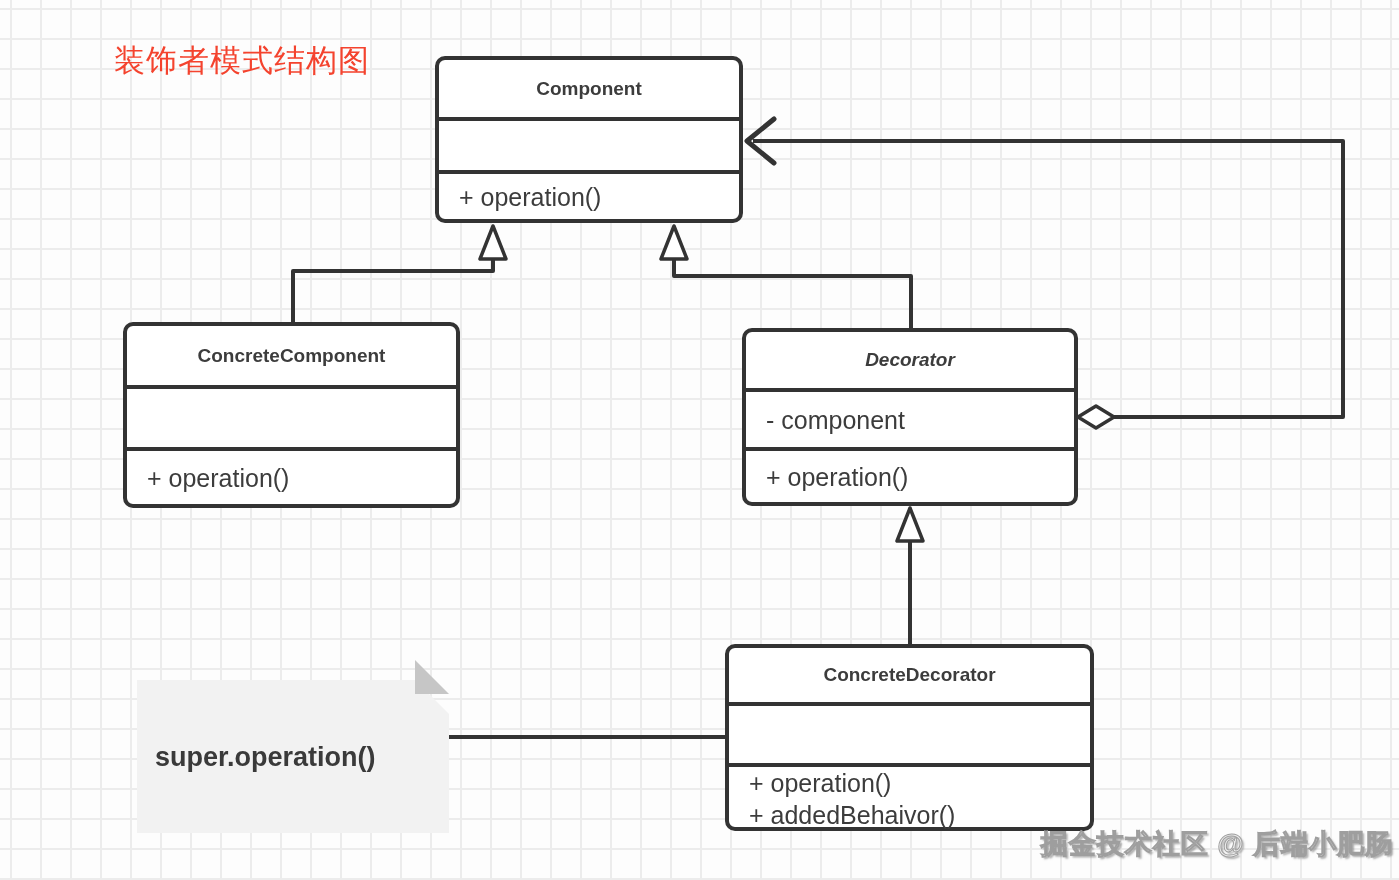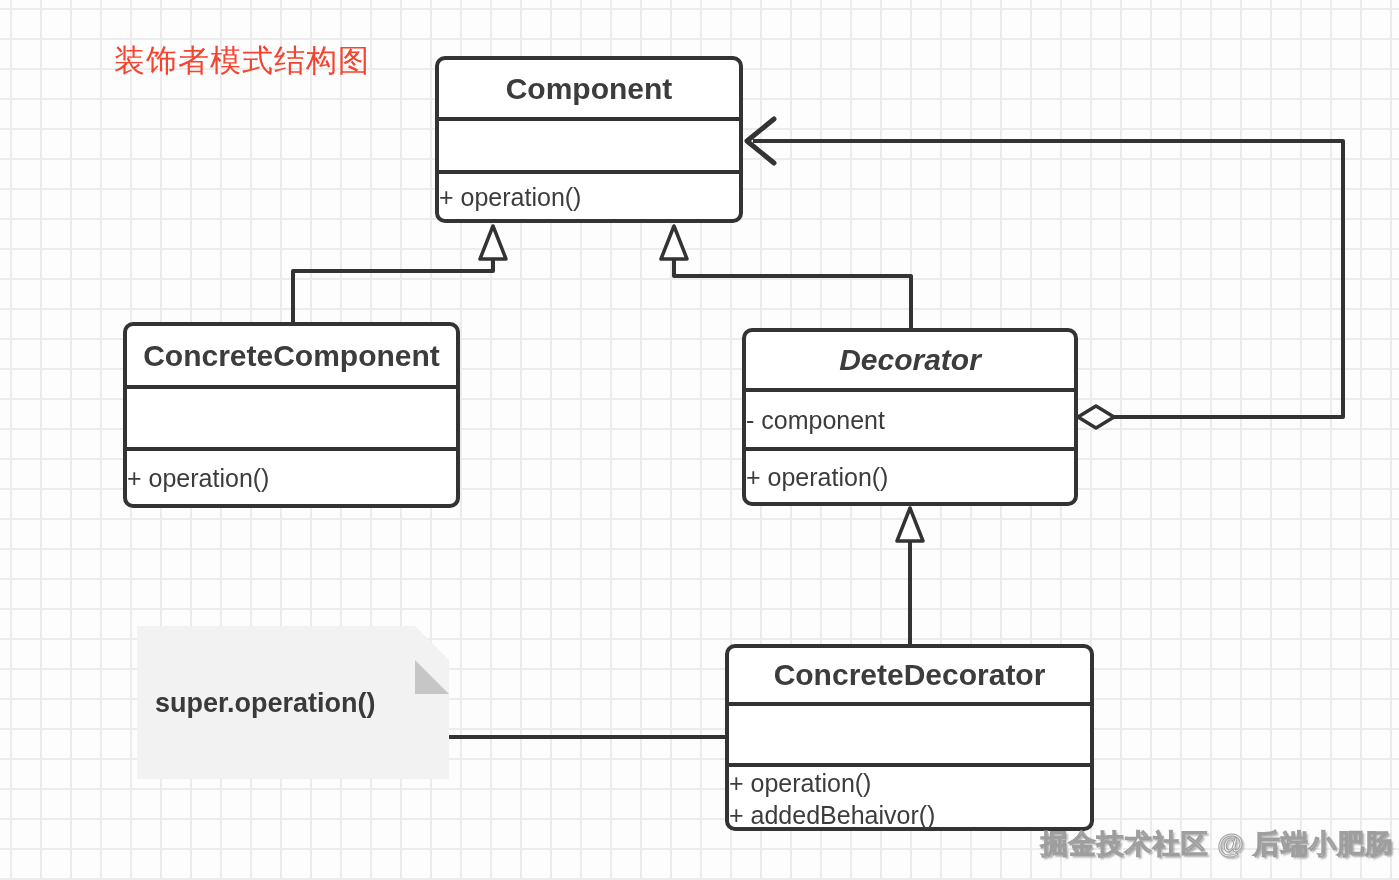--- a/index.html
+++ b/index.html
@@ -44,28 +44,29 @@
     display: flex;
     flex-direction: column;
     box-sizing: border-box;
     color: #3c3c3c;
   }
   .uml-head {
     display: flex;
     align-items: center;
     justify-content: center;
     font-weight: bold;
-    font-size: 30px;
+    font-size: 19px;
     flex: 0 0 auto;
   }
   .uml-sec {
     border-top: 4px solid #333333;
     display: flex;
     flex-direction: column;
     justify-content: center;
+    padding-left: 20px;
     font-size: 25px;
     box-sizing: border-box;
   }
   .uml-sec .row { line-height: 32px; }
   .uml-attrs { flex: 0 0 auto; }
   .uml-methods { flex: 1 1 auto; }
 
   #cls-component        { left: 435px; top:  56px; width: 308px; height: 167px; }
   #cls-component        .uml-head  { height: 57px; }
   #cls-component        .uml-attrs { height: 53px; }
@@ -78,21 +79,21 @@
   #cls-decorator        .uml-head  { height: 56px; font-style: italic; }
   #cls-decorator        .uml-attrs { height: 59px; }
 
   #cls-concrete-decorator { left: 725px; top: 644px; width: 369px; height: 187px; }
   #cls-concrete-decorator .uml-head  { height: 54px; }
   #cls-concrete-decorator .uml-attrs { height: 61px; }
 
   .note {
     position: absolute;
     left: 137px;
-    top: 626px;
+    top: 680px;
     width: 312px;
     height: 153px;
     background: #f2f2f2;
     clip-path: polygon(0 0, 278px 0, 312px 34px, 312px 153px, 0 153px);
     display: flex;
     flex-direction: column;
     justify-content: center;
     padding-left: 18px;
     box-sizing: border-box;
     font-size: 27px;

